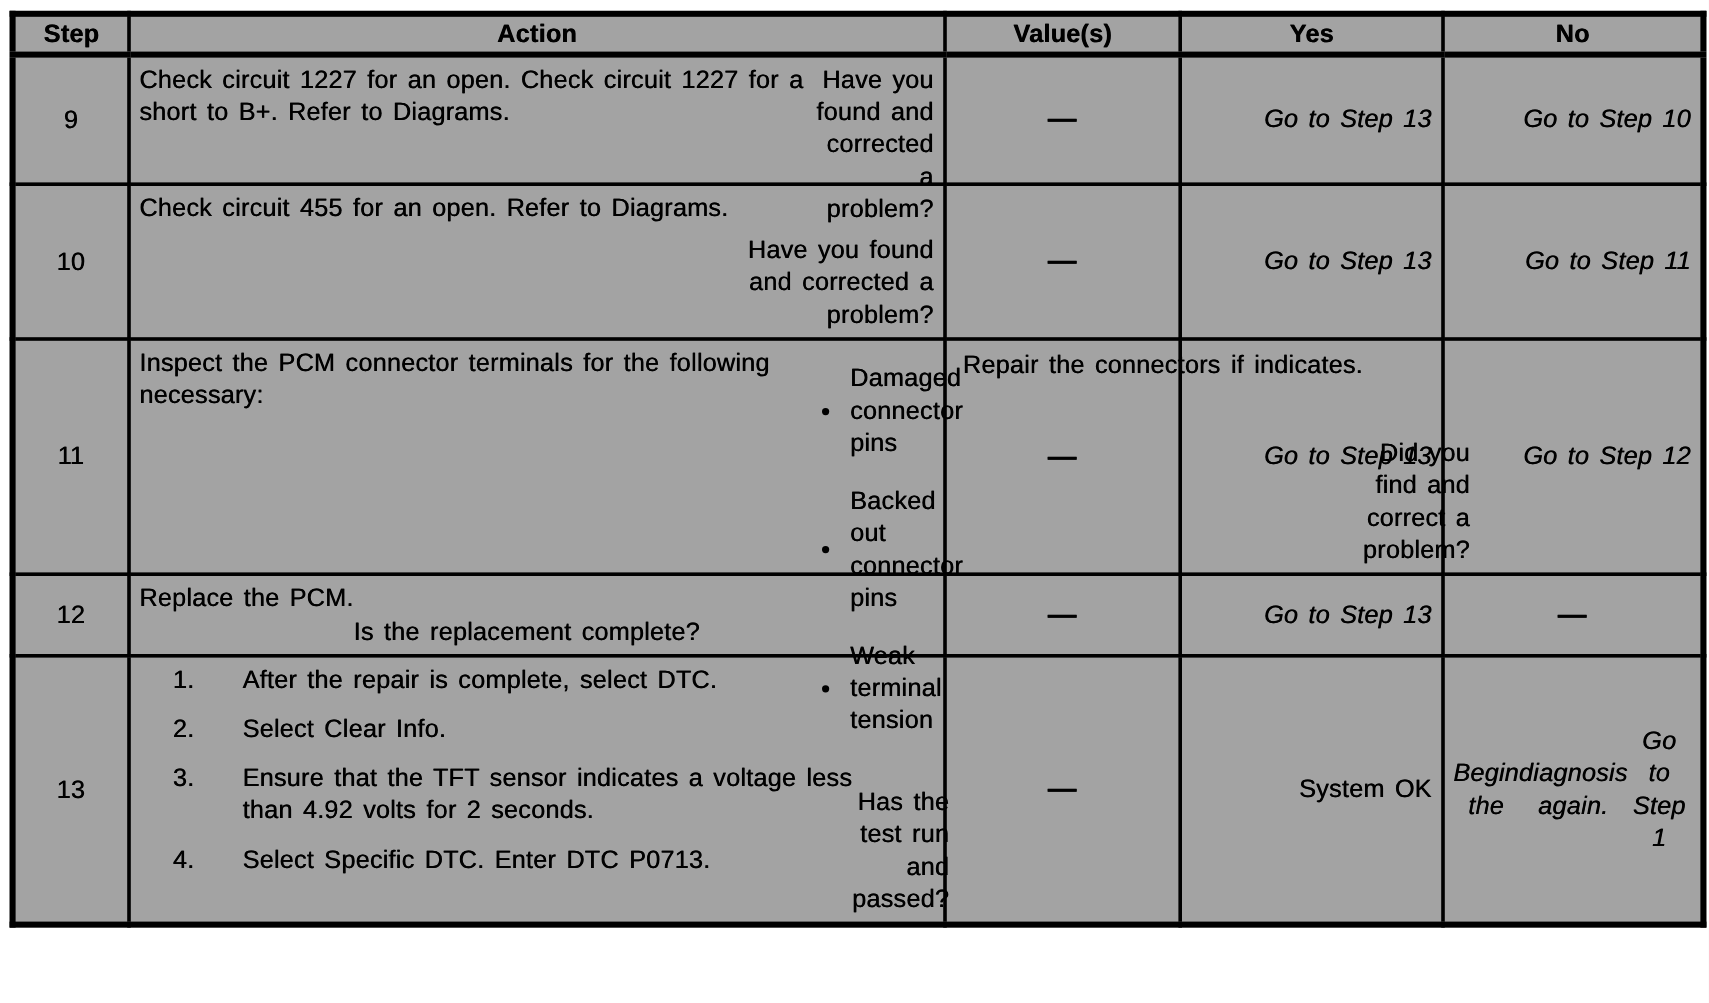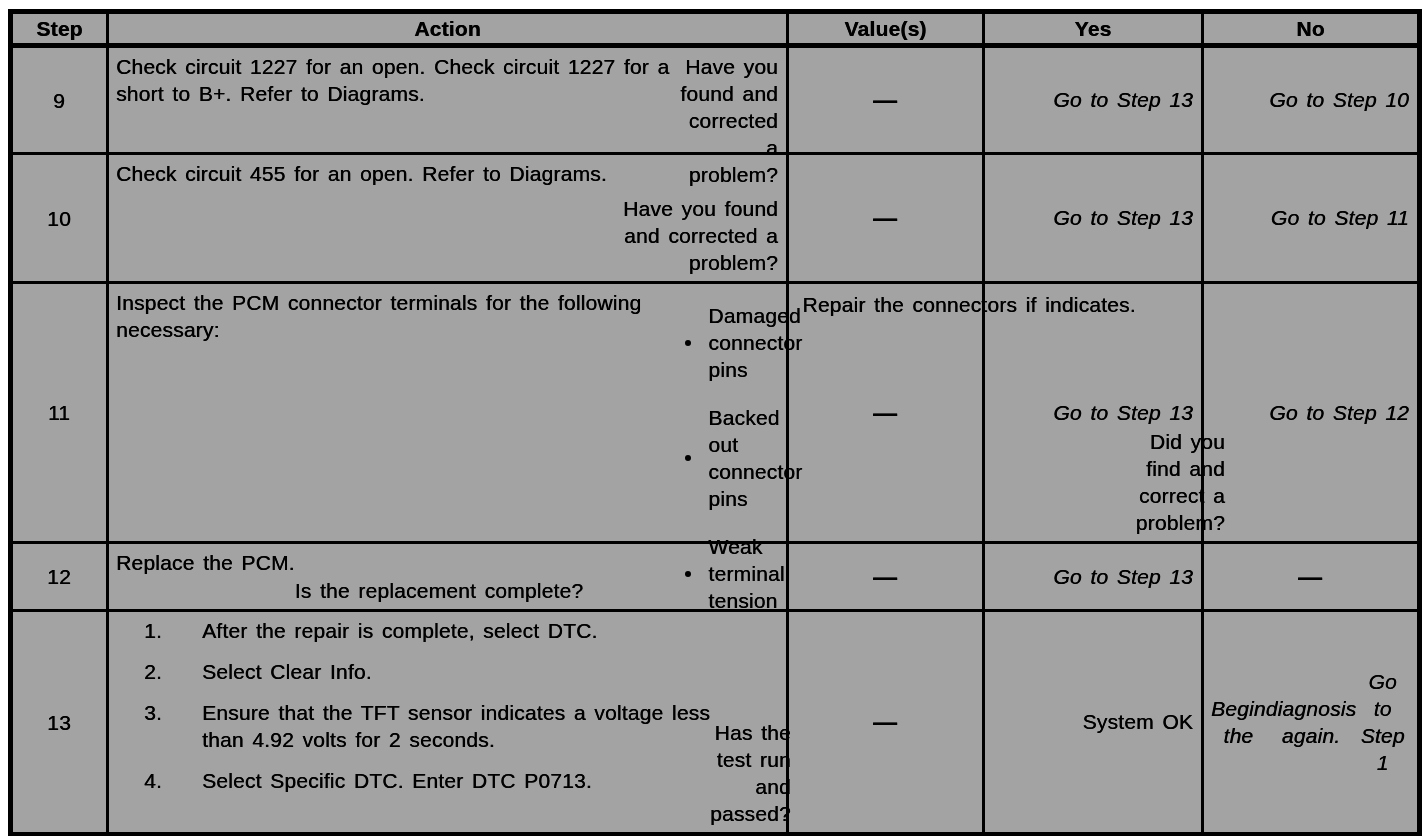--- a/index.html
+++ b/index.html
@@ -45,21 +45,21 @@
     padding: 5px 8px 5px 7px;
     font-size: 21px;
     line-height: 27px;
     letter-spacing: 0.2px;
     word-spacing: 2.5px;
     text-shadow: 0.4px 0 0 currentColor;
   }
   
   tr.r0 .wrap { height: 104px; }
   tr.r1 .wrap { height: 126px; }
-  tr.r2 .wrap { height: 257px; }
+  tr.r2 .wrap { height: 193px; }
   tr.r3 .wrap { height: 65px;  }
   tr.r4 .wrap { height: 220px; }
 
   .center-wrap { justify-content: center; align-items: center; text-align: center; }
   .bottom-wrap { justify-content: flex-end; align-items: center; text-align: center; padding-bottom: 6px; }
 
   .italic { font-style: italic; }
   .dash { font-size: 24px; font-weight: bold; line-height: 20px; }
 
   .para .line { white-space: nowrap; }

